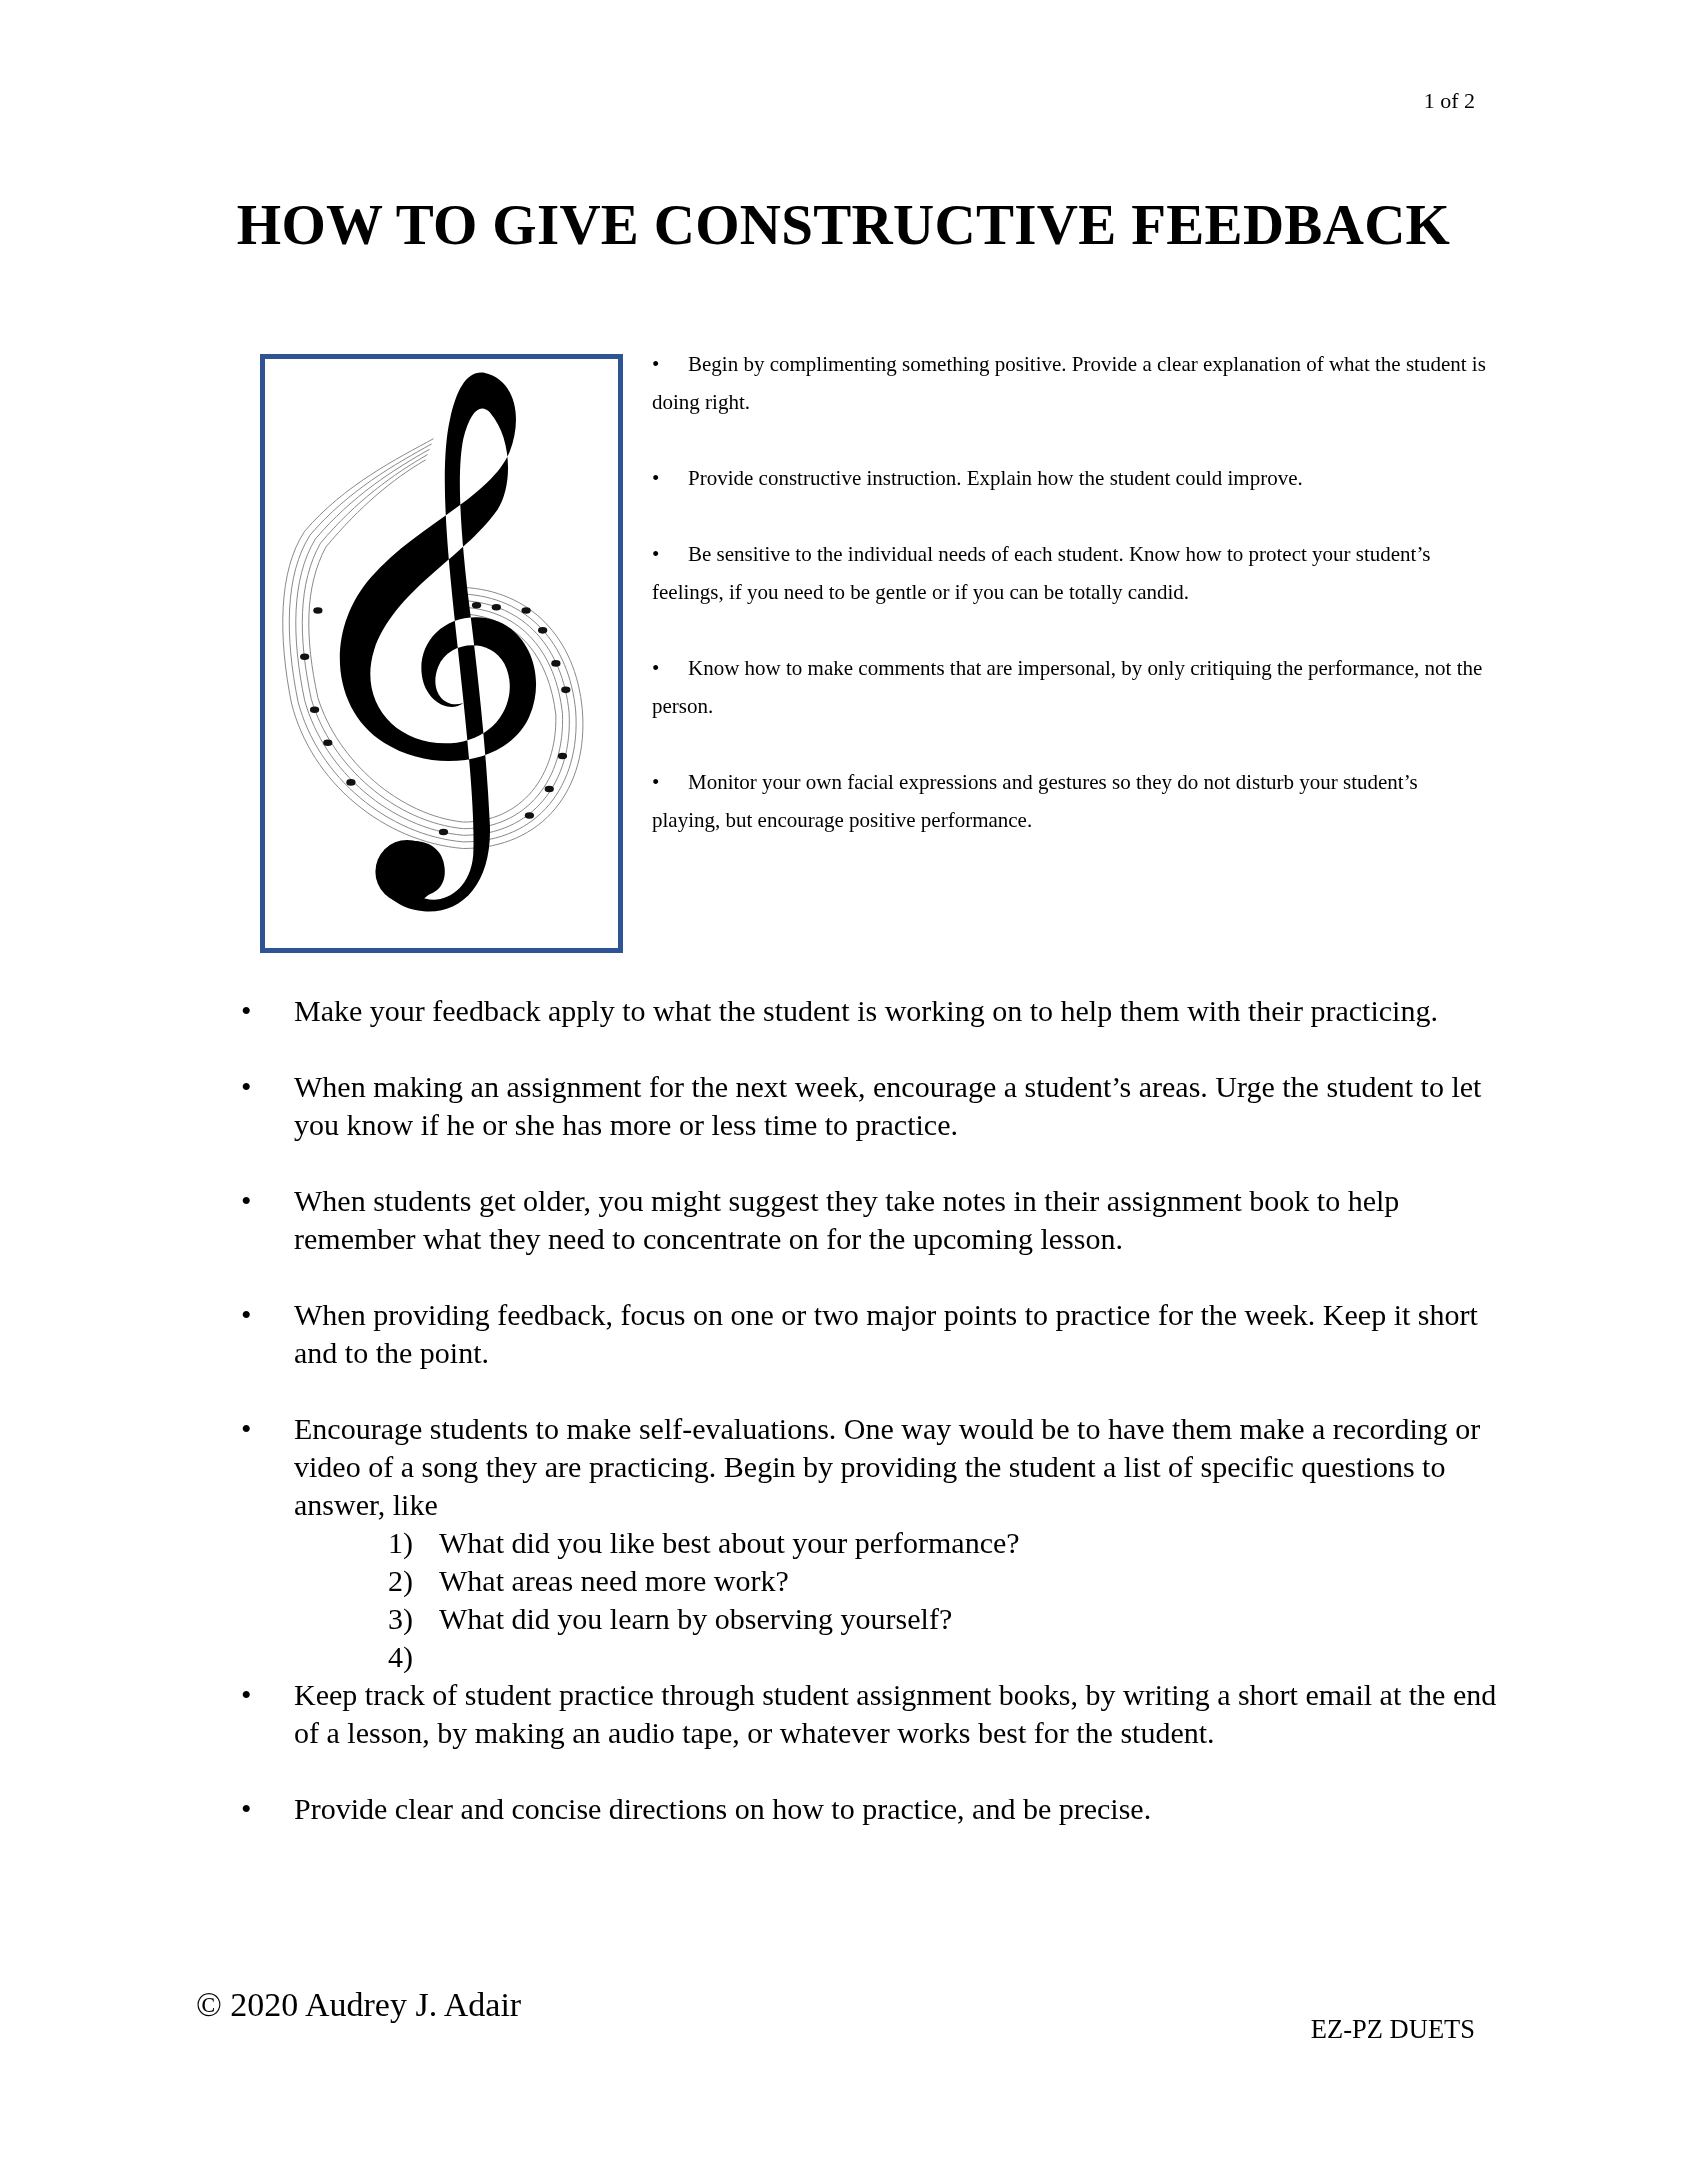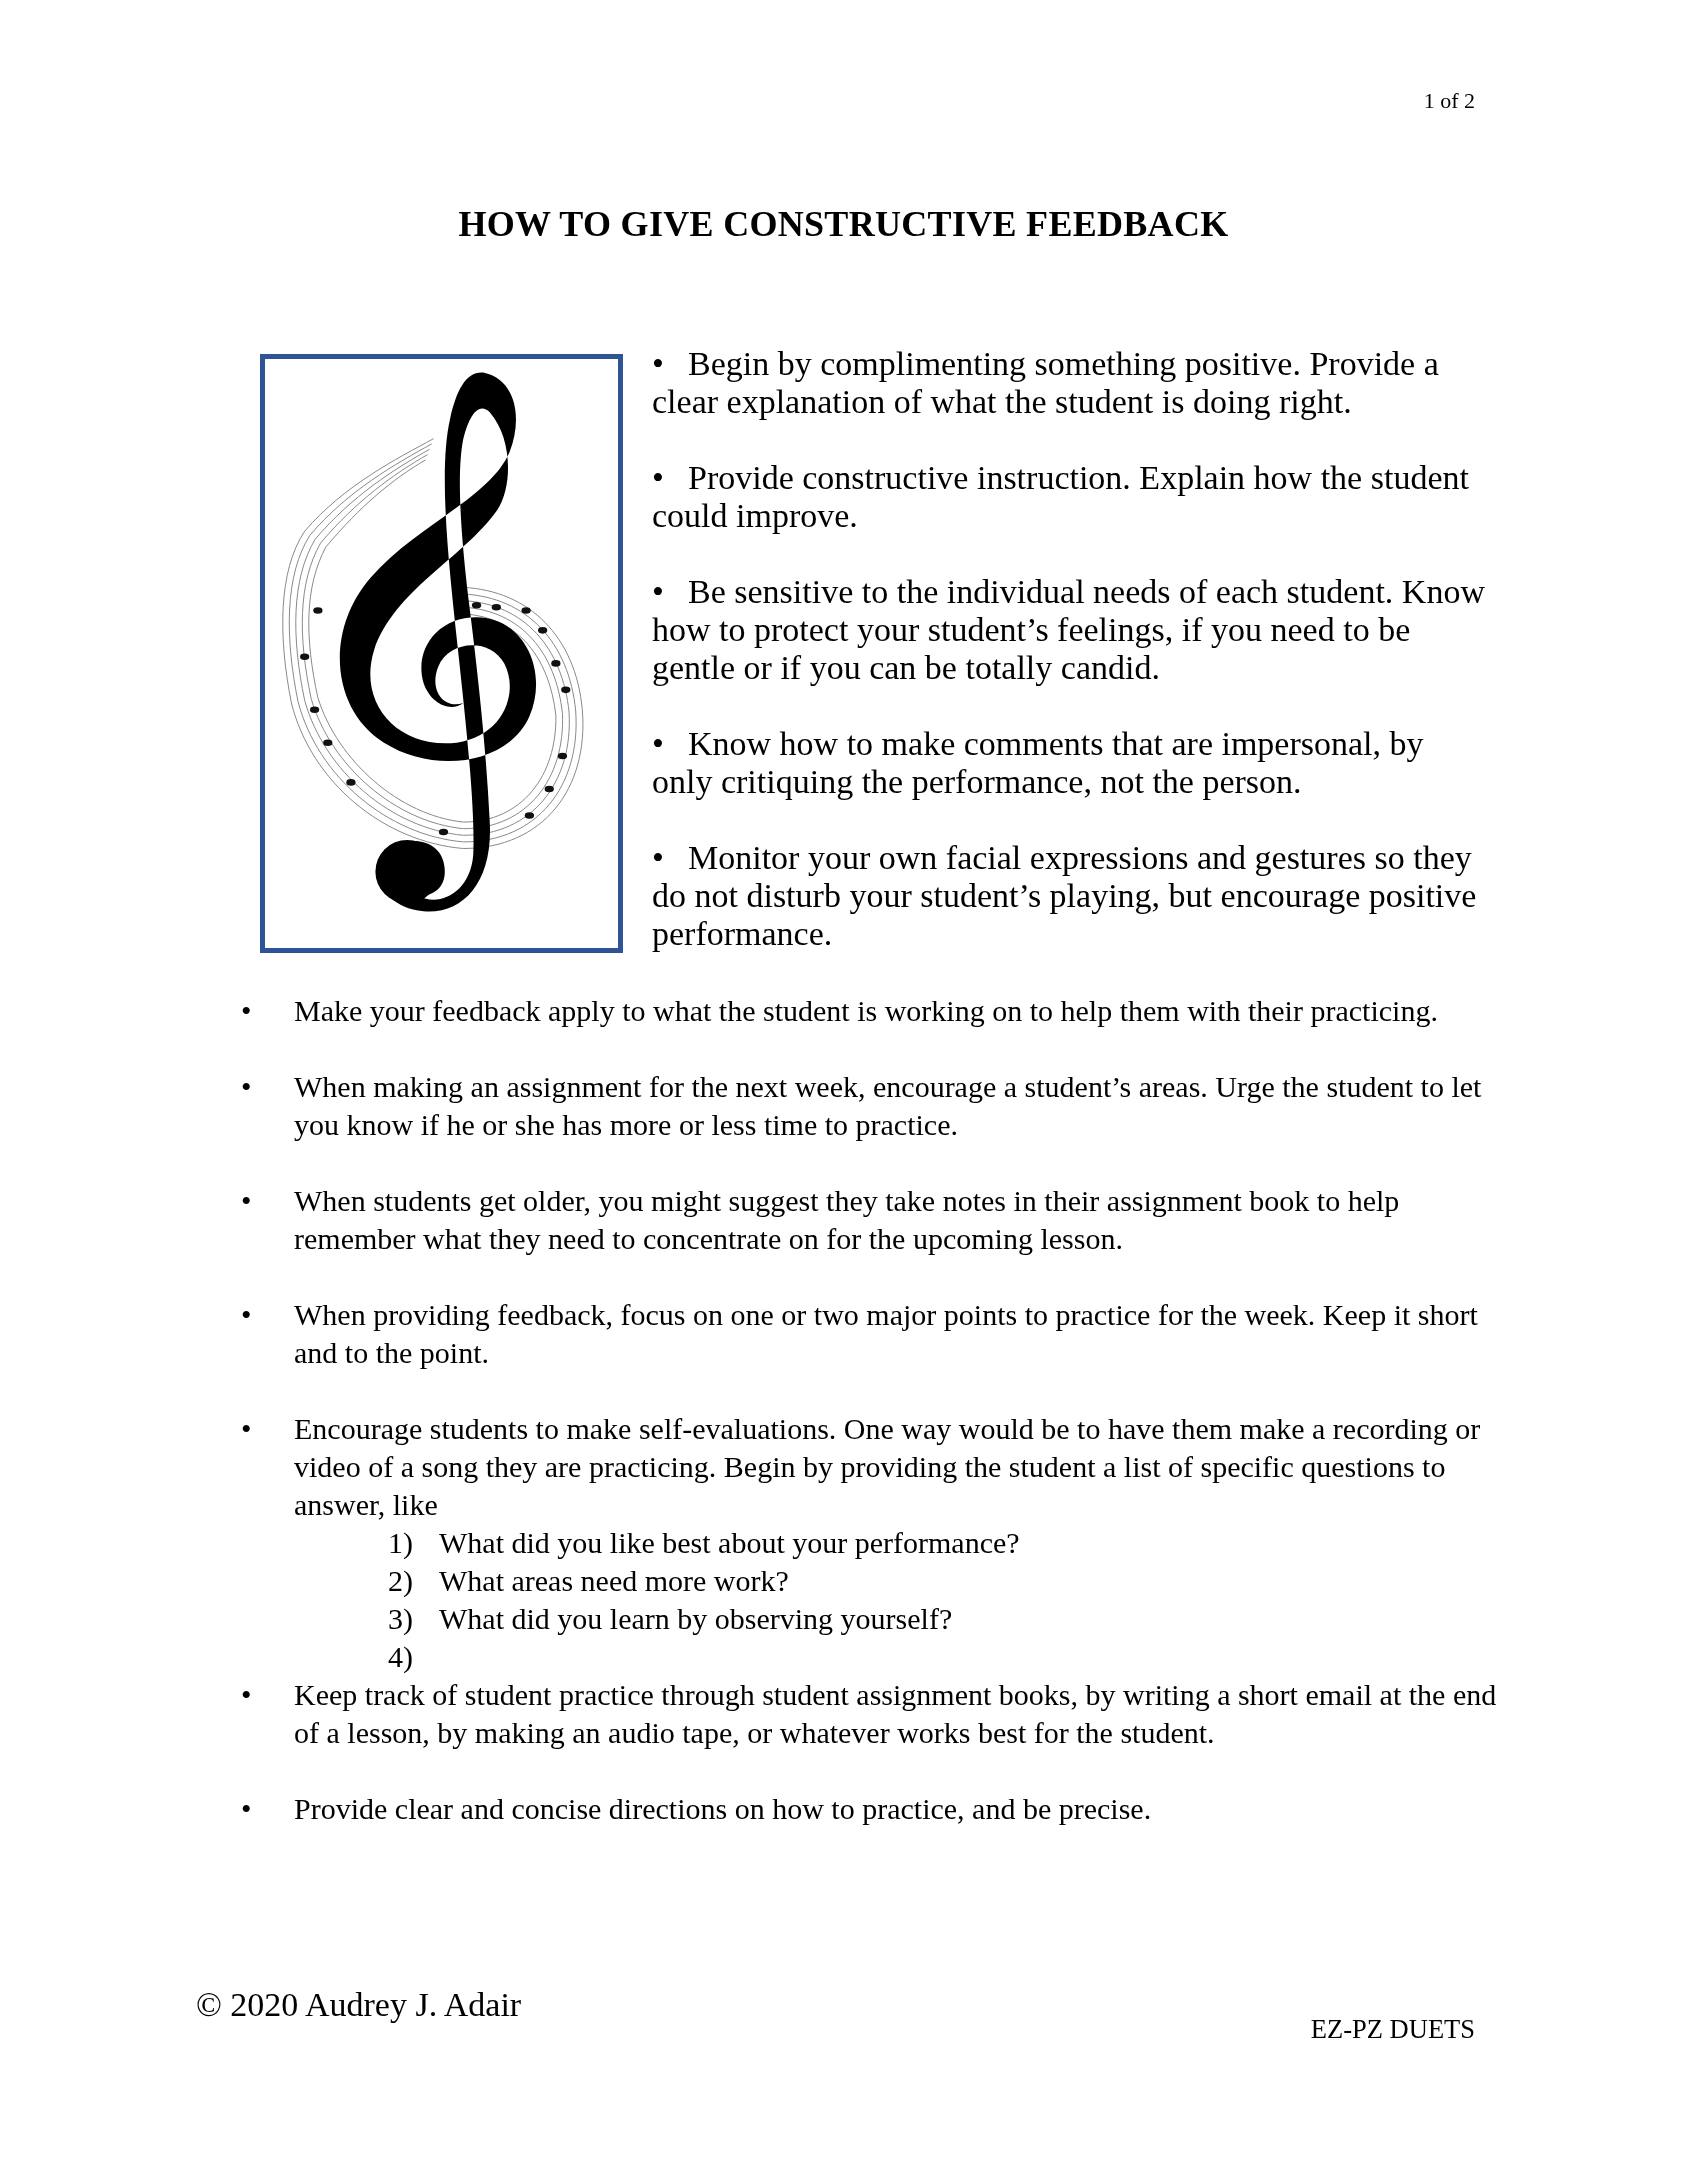--- a/index.html
+++ b/index.html
@@ -7,31 +7,31 @@
     width: 1687px; height: 2183px; position: relative; overflow: hidden;
     font-family: "Liberation Serif", "DejaVu Serif", serif;
     color: #000000;
   }
   .page-num {
     position: absolute; top: 85px; right: 212px;
     font-size: 22px; line-height: 32px;
   }
   .title {
     position: absolute; top: 198px; left: 0; width: 1687px; text-align: center;
-    font-size: 36px; font-weight: bold; line-height: 53px; letter-spacing: 0.3px;
+    font-size: 57px; font-weight: bold; line-height: 53px; letter-spacing: 0.3px;
   }
   .figure {
     position: absolute; left: 260px; top: 354px; width: 353px; height: 589px;
     border: 5.3px solid #2F5496; background: #fff;
   }
   .figure svg { width: 100%; height: 100%; display: block; }
 
   .side-list {
     position: absolute; left: 652px; top: 345px; width: 834px;
-    font-size: 34px; line-height: 38px;
+    font-size: 21px; line-height: 38px;
   }
   .side-item { margin: 0 0 38px 0; }
   .side-item .bullet { display: inline-block; width: 36px; }
   .main-list {
     position: absolute; left: 241px; top: 992px; width: 1257px;
     font-size: 30px; line-height: 38px;
   }
   .main-item { position: relative; padding-left: 53px; margin: 0 0 38px 0; }
   .main-item .bullet { position: absolute; left: 0; top: 0; width: 40px; }
   .sub-list { margin: 0; padding: 0; }

